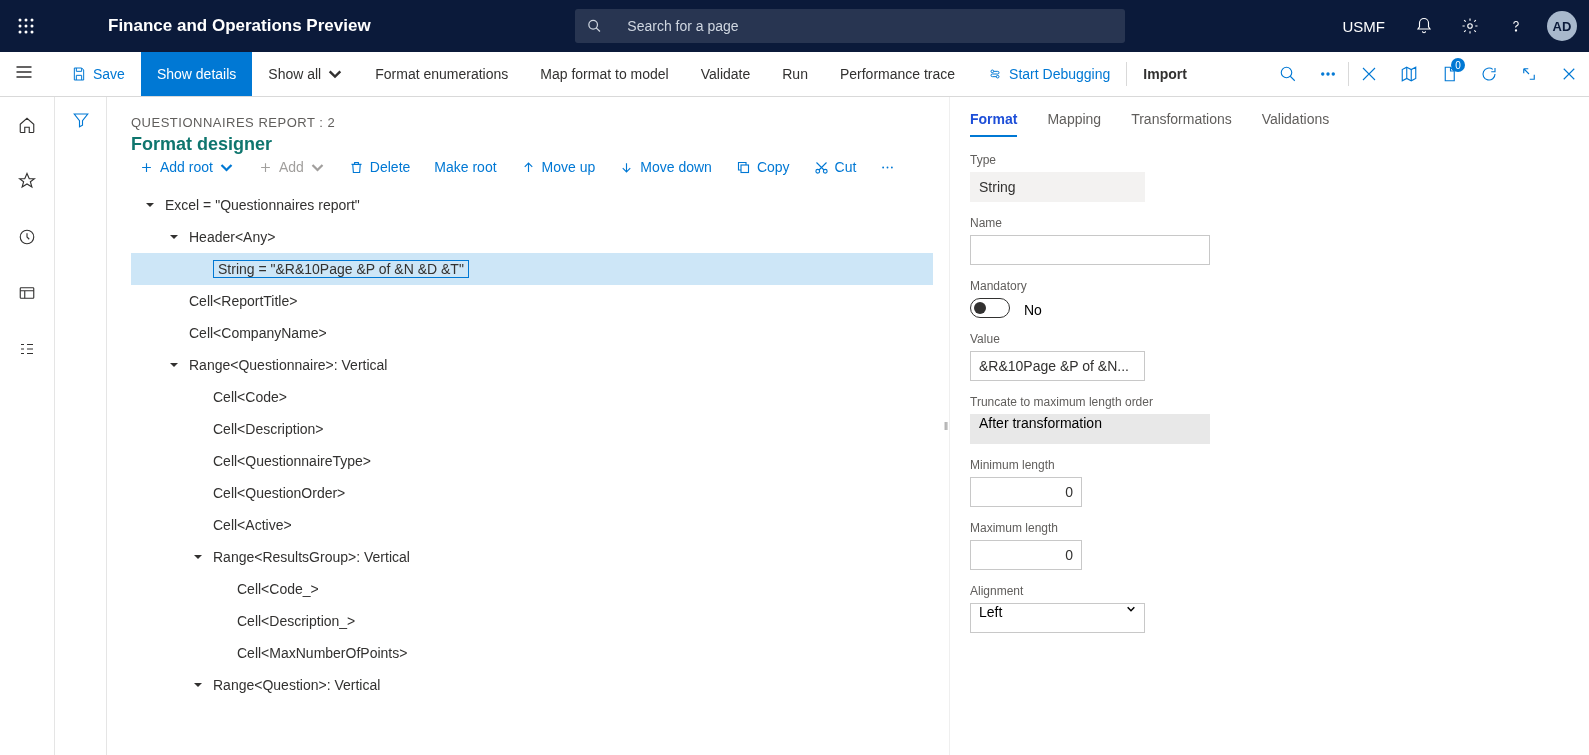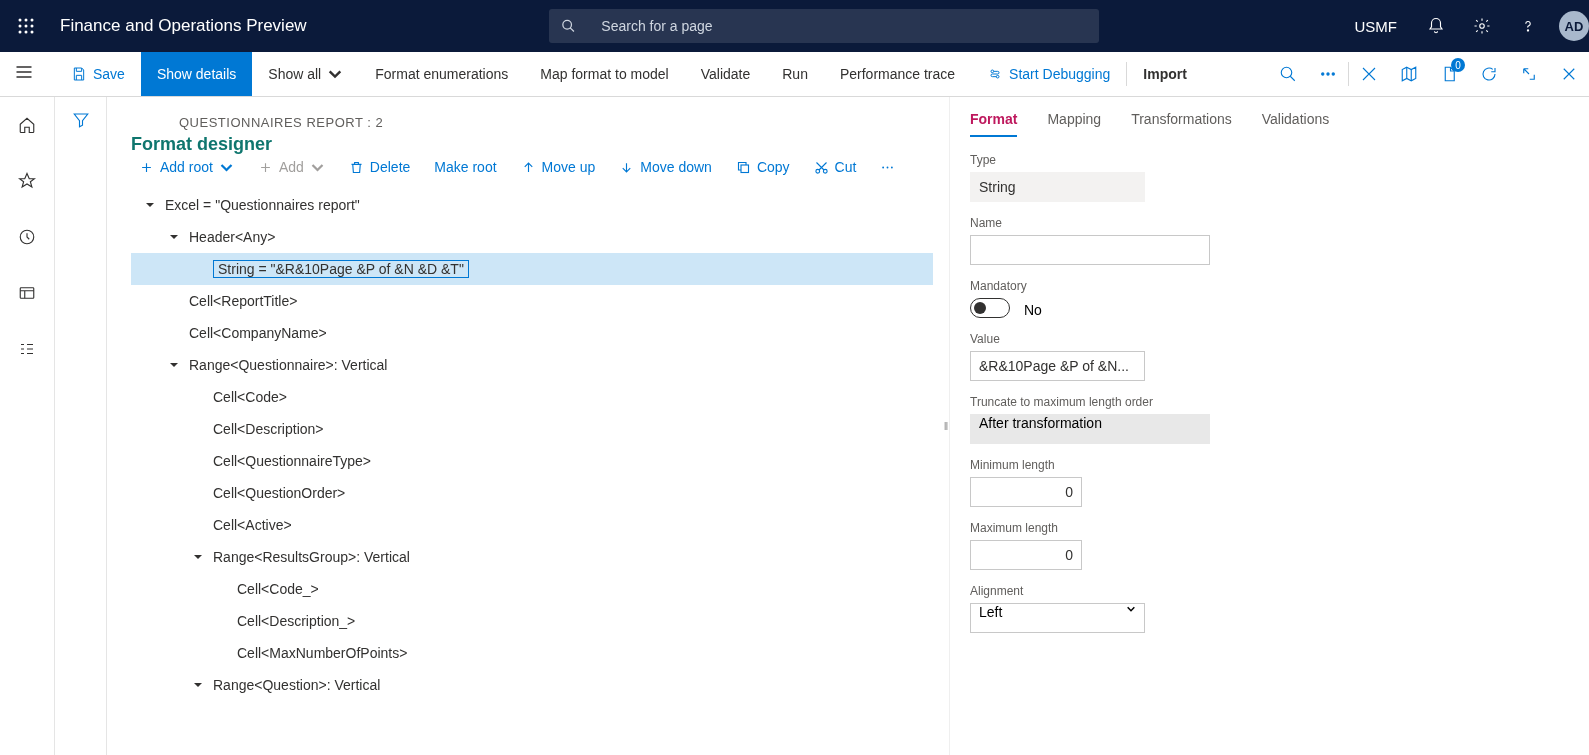--- a/index.html
+++ b/index.html
@@ -2,27 +2,27 @@
 <html><head>
 <meta charset="utf-8">
 <style>
 * { box-sizing: border-box; margin: 0; padding: 0; font-family: "Segoe UI", -apple-system, sans-serif; }
 body { width: 1589px; height: 755px; overflow: hidden; background: #fff; }
 
 
 .top-header { height: 52px; background: #0b1a3a; display: flex; align-items: center; color: #fff; }
 .waffle { width: 52px; display: flex; align-items: center; justify-content: center; cursor: pointer; }
 .waffle svg { width: 18px; height: 18px; }
-.app-title { font-size: 17px; font-weight: 400; padding-left: 8px; flex: 0 0 auto; }
+.app-title { font-size: 17px; font-weight: 700; padding-left: 8px; flex: 0 0 auto; margin-left: 48px; }
 .search-wrap { flex: 1; display: flex; justify-content: center; }
 .search-box { width: 550px; height: 34px; background: rgba(255,255,255,0.12); border-radius: 3px; display: flex; align-items: center; padding: 0 12px; color: #cfd6e0; gap: 16px; }
 .search-box svg { width: 16px; height: 16px; margin-right: 10px; }
 .search-box input { background: transparent; border: none; outline: none; color: #cfd6e0; font-size: 14px; width: 100%; }
 .search-box input::placeholder { color: #cfd6e0; }
-.header-right { display: flex; align-items: center; gap: 4px; padding-right: 0; }
+.header-right { display: flex; align-items: center; gap: 4px; padding-right: 12px; }
 .company-label { font-size: 15px; padding: 0 14px; }
 .hdr-icon { width: 42px; height: 52px; display: flex; align-items: center; justify-content: center; cursor: pointer; }
 .hdr-icon svg { width: 18px; height: 18px; stroke: #fff; fill: none; stroke-width: 1.5; }
 .avatar { width: 30px; height: 30px; border-radius: 50%; background: #a8b8cc; color: #0b1a3a; font-size: 13px; font-weight: 600; display: flex; align-items: center; justify-content: center; margin-left: 6px; }
 
 
 .cmd-bar { height: 45px; border-bottom: 1px solid #d9d9d9; display: flex; align-items: stretch; padding-left: 55px; background: #fff; }
 .cmd-item { display: flex; align-items: center; padding: 0 16px; font-size: 14px; color: #323130; cursor: pointer; gap: 6px; border: none; background: transparent; }
 .cmd-item.save { color: #0078d4; }
 .cmd-item.save svg { stroke: #0078d4; }
@@ -40,21 +40,21 @@
 .rail-icon { width: 40px; height: 36px; display: flex; align-items: center; justify-content: center; cursor: pointer; color: #323130; }
 .rail-icon svg { width: 18px; height: 18px; stroke: currentColor; fill: none; stroke-width: 1.5; }
 
 
 .filter-col { width: 52px; border-right: 1px solid #e5e5e5; display: flex; justify-content: center; padding-top: 14px; }
 .filter-col svg { width: 18px; height: 18px; stroke: #0078d4; fill: none; stroke-width: 1.5; }
 
 
 .main { flex: 1; display: flex; overflow: hidden; }
 .content-left { flex: 1; padding: 18px 0 0 24px; overflow: hidden; display:flex; flex-direction:column;}
-.breadcrumb { font-size: 13px; color: #605e5c; letter-spacing: 0.5px; margin-left: 48px; }
+.breadcrumb { font-size: 13px; color: #605e5c; letter-spacing: 0.5px; }
 .page-title { font-size: 18px; font-weight: 600; color: #0f766e; margin-top: 4px; }
 
 .toolbar { display: flex; align-items: center; gap: 8px; color: #0078d4; font-size: 14px; padding-bottom: 10px; }
 .toolbar .tool { display: flex; align-items: center; gap: 6px; padding: 4px 8px; cursor: pointer; }
 .toolbar .tool.muted { color: #a19f9d; }
 .toolbar .tool svg { width: 15px; height: 15px; stroke: currentColor; fill: none; stroke-width: 1.8; }
 
 
 .tree-scroll { flex:1; overflow-y: auto; position: relative; padding-right: 10px; }
 .tree-scroll::-webkit-scrollbar { width: 10px; }
@@ -66,21 +66,21 @@
 .tree-row.selected { background: #cde6f7; }
 .tree-row.selected .node-text { border: 1px solid #0078d4; padding: 0 4px; }
 .ind { display:inline-block; }
 
 
 .right-panel { width: 640px; border-left: 1px solid #efefef; padding: 14px 30px 0 20px; overflow-y: auto; position: relative;}
 .right-panel::-webkit-scrollbar { width: 14px; }
 .right-panel::-webkit-scrollbar-thumb { background: #c7c7c7; }
 .tabs { display: flex; gap: 30px; border-bottom: 0; margin-bottom: 16px; }
 .tab { font-size: 14px; color: #605e5c; padding-bottom: 8px; cursor: pointer; }
-.tab.active { color: #be185d; font-weight: 600; border-bottom: 2px solid #0078d4; }
+.tab.active { color: #1d4ed8; font-weight: 600; border-bottom: 2px solid #0078d4; }
 
 .field { margin-bottom: 14px; }
 .field-label { font-size: 12px; color: #605e5c; margin-bottom: 5px; display: block; }
 .text-input { height: 30px; border: 1px solid #c8c8c8; padding: 0 8px; font-size: 14px; color: #323130; background: #fff; }
 .text-input.ro { background: #f3f2f1; border-color: #f3f2f1; }
 .w-lg { width: 240px; }
 .w-md { width: 175px; }
 .w-sm { width: 112px; }
 .text-input.num { text-align: right; }
 .select { height: 30px; border: 1px solid #c8c8c8; padding: 0 8px; font-size: 14px; width: 175px; background: #fff; display: flex; align-items: flex-start; justify-content: space-between; }

